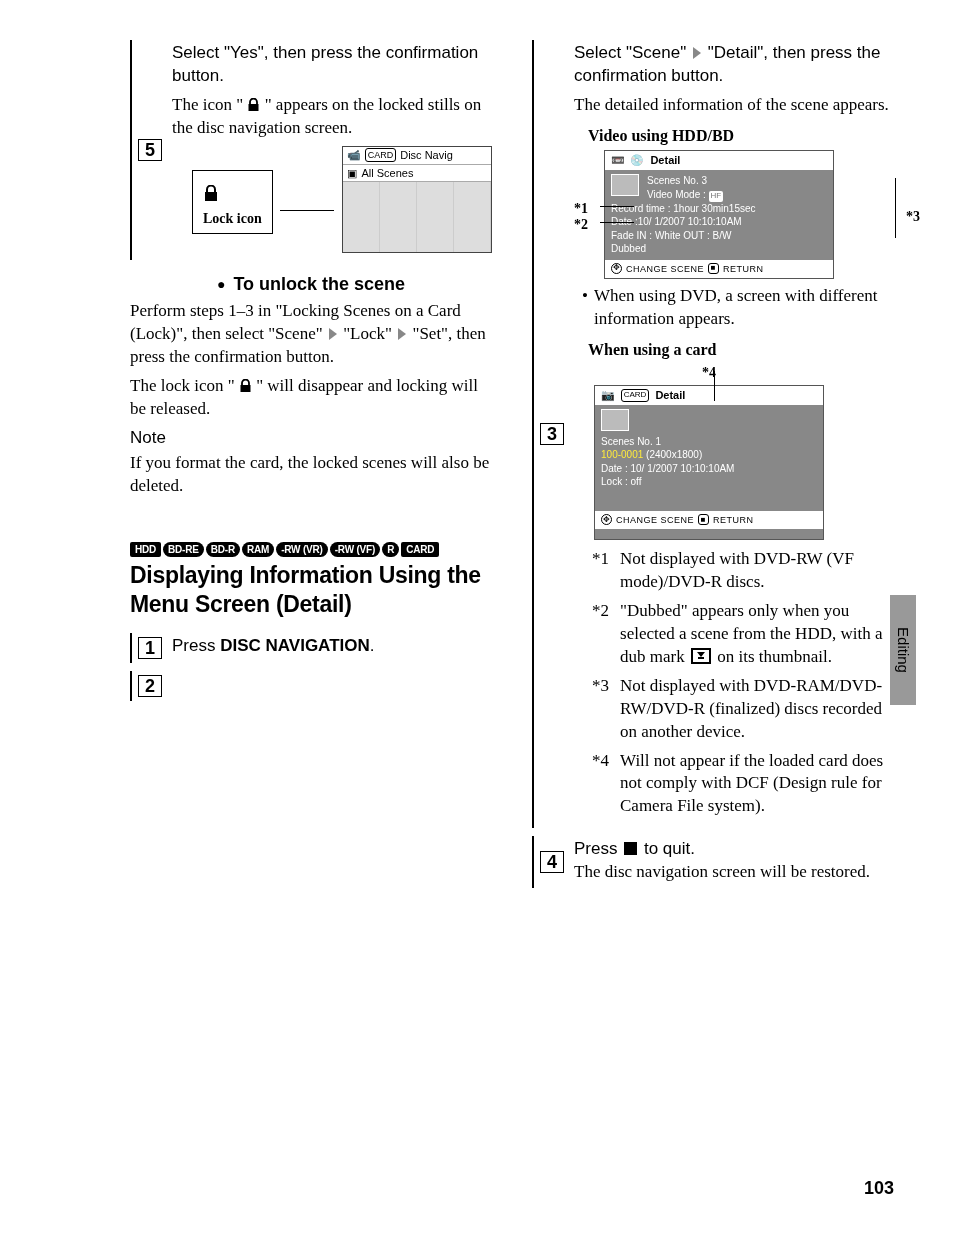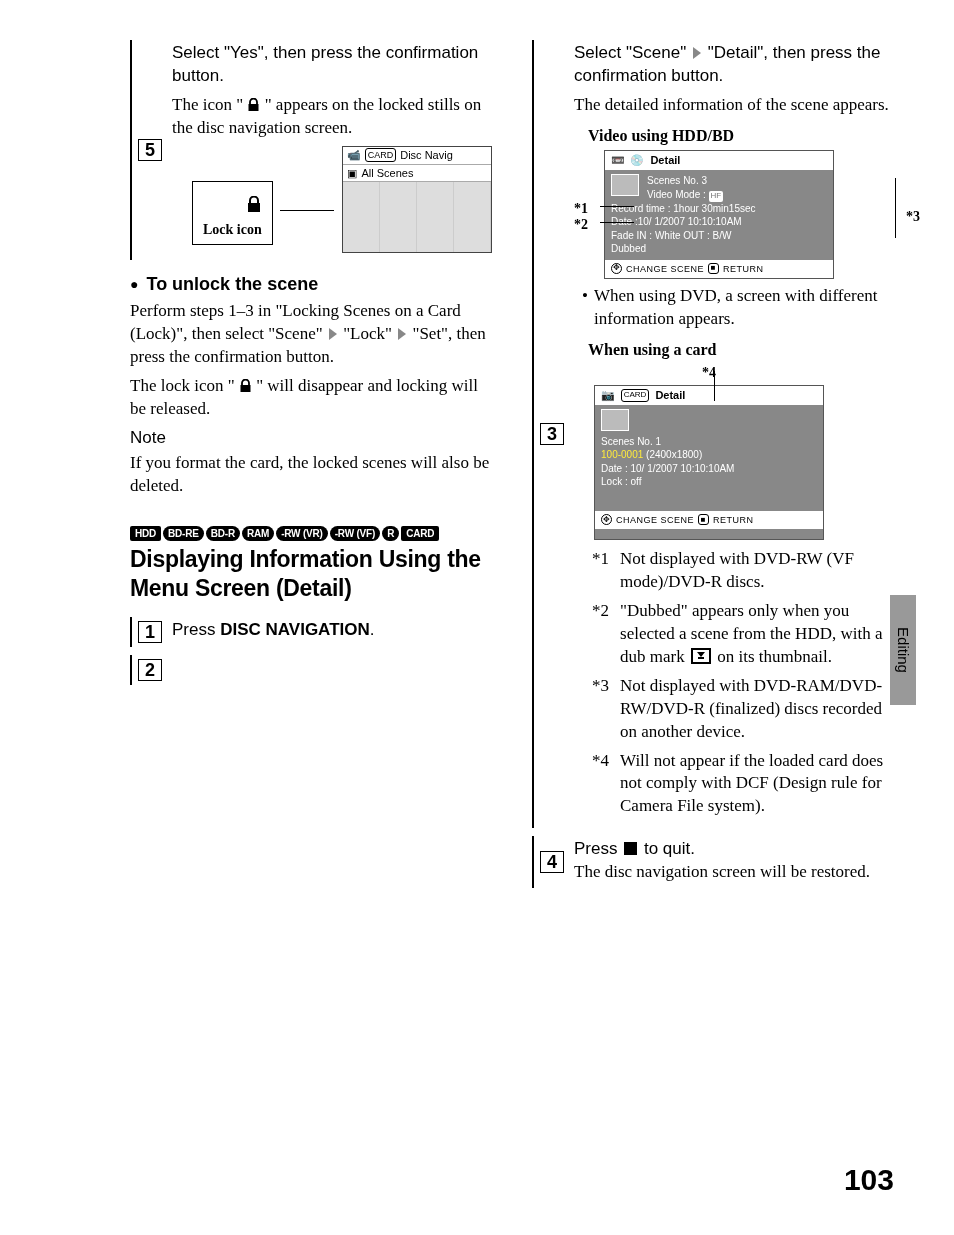--- a/index.html
+++ b/index.html
@@ -52,38 +52,39 @@
   .instr {
     font-family: Arial, Helvetica, sans-serif;
     font-size: 17px;
   }
   .serif { font-family: "Times New Roman", Times, serif; font-size: 17px; }
   .bullet-h {
     font-family: Arial, Helvetica, sans-serif;
     font-weight: bold;
     font-size: 18px;
     margin: 12px 0 4px 0;
+    text-align: center;
   }
   .bullet-h::before {
     content: "●";
     font-size: 14px;
     margin-right: 8px;
     vertical-align: 1px;
   }
   .note-h {
     font-family: Arial, Helvetica, sans-serif;
     font-weight: normal;
     font-size: 17px;
     margin: 0 0 2px 0;
   }
   .badges {
     font-family: Arial, Helvetica, sans-serif;
     font-size: 10px;
     font-weight: bold;
-    margin: 28px 0 4px 0;
+    margin: 44px 0 4px 0;
     display: flex;
     flex-wrap: wrap;
     gap: 2px;
   }
   .badge {
     background: #000;
     color: #fff;
     border-radius: 9px;
     padding: 1px 5px;
     letter-spacing: -0.2px;
@@ -234,37 +235,37 @@
     font-size: 15px;
     white-space: nowrap;
     color: #000;
   }
   .page-num {
     position: absolute;
     right: 60px;
     bottom: 35px;
     font-family: Arial, Helvetica, sans-serif;
     font-weight: bold;
-    font-size: 30px;
+    font-size: 18px;
     margin-top: 44px;
   }
   
   .fig5 {
     position: relative;
     margin: 6px 0 0 20px;
     height: 110px;
   }
   .fig5 .lockbox {
     position: absolute;
-    left: 0; top: 35px;
+    left: 0; top: 24px;
     border: 1px solid #000;
     padding: 14px 10px 4px 10px;
     font-family: "Times New Roman", serif;
     font-weight: bold;
-    text-align: right;
+    text-align: left;
     font-size: 14px;
   }
   .fig5 .lockbox .bigic { display:block; margin: 0 auto 2px; }
   .fig5 .nav {
     position: absolute;
     right: 0; top: 0;
     width: 150px;
     border: 1px solid #444;
     font-family: Arial, Helvetica, sans-serif;
     font-size: 11px;

